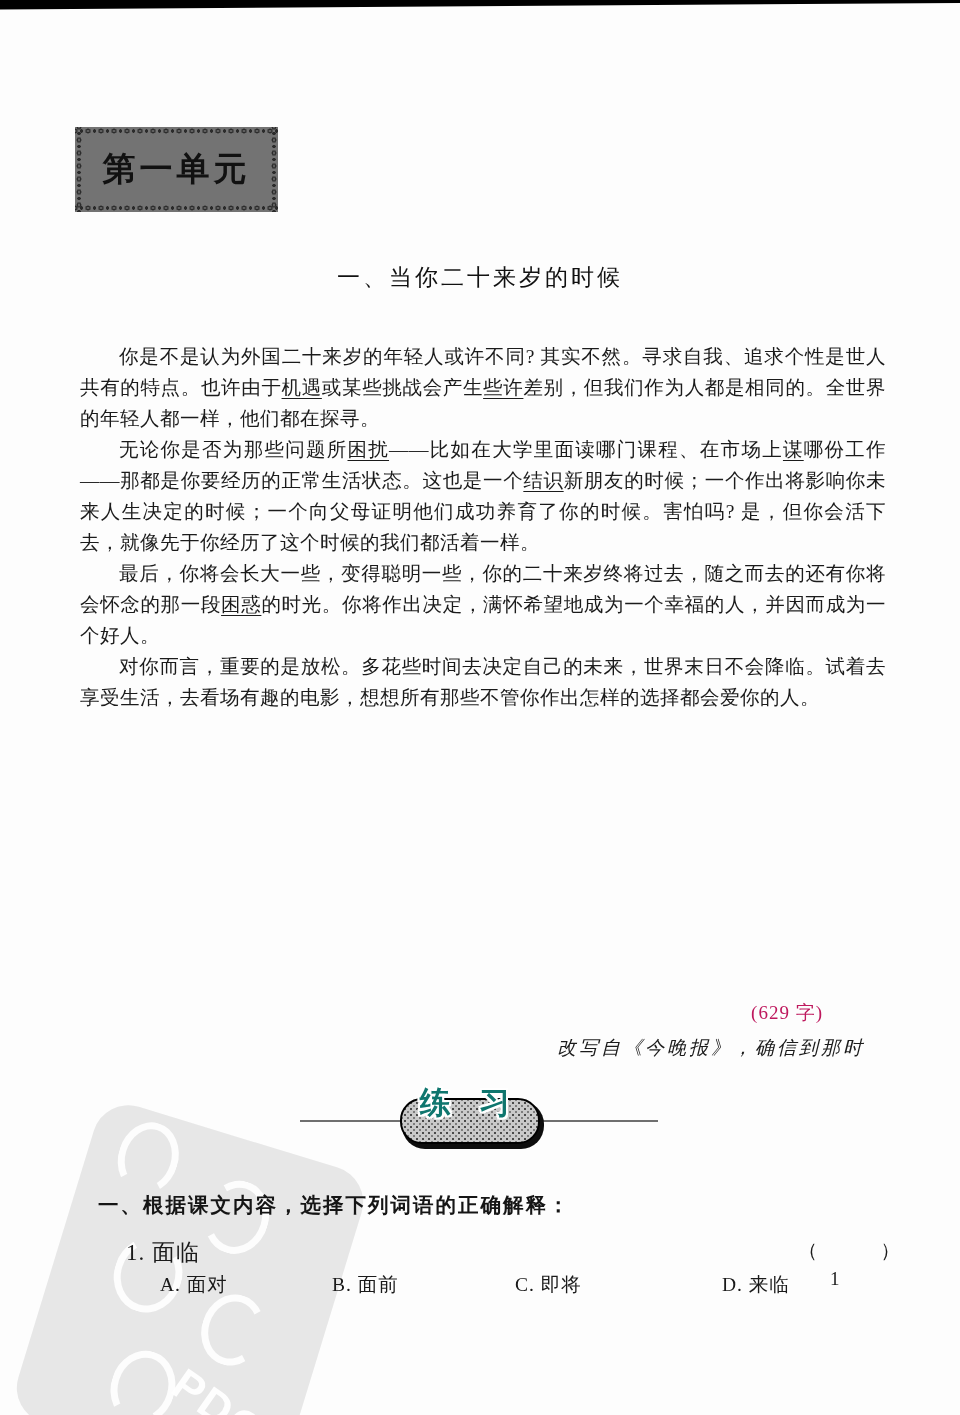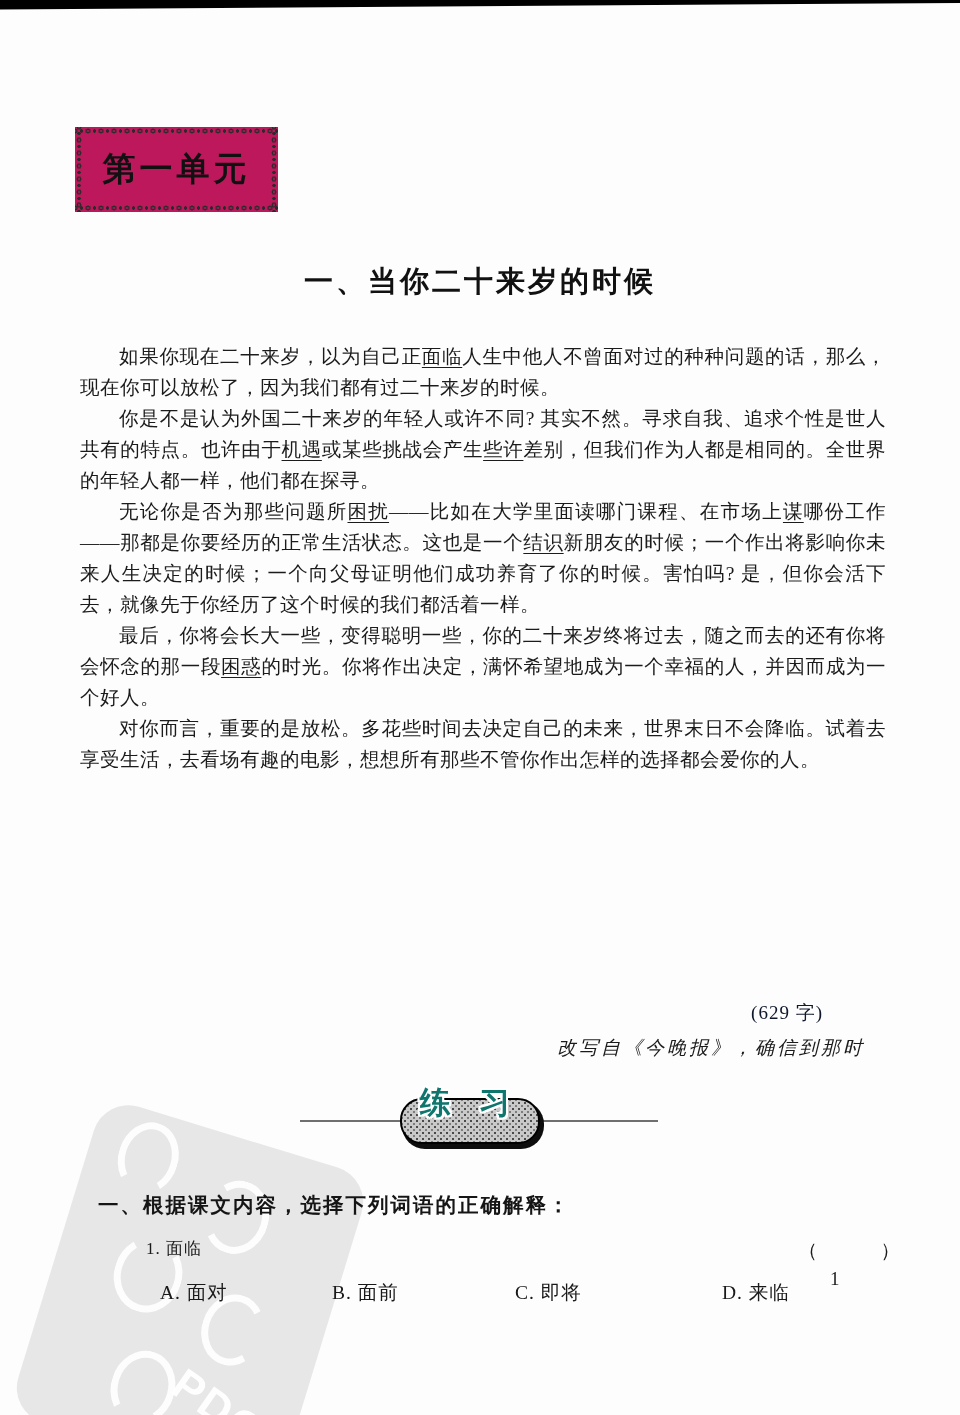--- a/index.html
+++ b/index.html
@@ -10,21 +10,21 @@
     color:#1a1a1a;
   }
   
   .scan-bar{
     position:absolute;top:0;left:0;width:100%;height:10px;background:#000;
     clip-path:polygon(0 0,100% 0,100% 30%,0 95%);
   }
   
   .unit-box{
     position:absolute;left:75px;top:127px;width:203px;height:85px;
-    background:#be185d;
+    background:#737373;
   }
   .chain-h,.chain-v{position:absolute;}
   .chain-h{
     left:0;width:100%;height:8px;
     background-image:
       radial-gradient(circle, #2b2b2b 1.6px, transparent 1.9px),
       radial-gradient(circle, transparent 1px, #2b2b2b 1.2px 2.4px, transparent 2.7px);
     background-size:13px 8px,13px 8px;
     background-position:0 0,6.5px 0;
     background-repeat:repeat-x;
@@ -46,33 +46,33 @@
     position:absolute;left:0;top:0;width:100%;height:100%;
     display:flex;align-items:center;justify-content:center;
     font-family:"Liberation Sans","DejaVu Sans",sans-serif;
     font-weight:bold;font-size:33px;letter-spacing:4px;color:#111;
   }
   
   .lesson-title{
     position:absolute;left:0;top:262px;width:100%;
     text-align:center;
     font-family:"Liberation Sans","DejaVu Sans",sans-serif;
-    font-weight:bold;font-size:29px;letter-spacing:3px;color:#111;
+    font-weight:normal;font-size:23px;letter-spacing:3px;color:#111;
   }
   
   .body-text{
     position:absolute;left:80px;top:341px;width:806px;
     font-size:19.5px;line-height:31px;text-align:justify;
     letter-spacing:0.5px;color:#1b1b1b;z-index:2;
   }
   .body-text p{margin:0;text-indent:2em;}
   .body-text .u{text-decoration:underline;text-underline-offset:4px;}
   .word-count{
     position:absolute;top:1000px;right:137px;
-    font-size:19px;letter-spacing:1px;color:#0f172a;z-index:2;
+    font-size:19px;letter-spacing:1px;color:#be185d;z-index:2;
   }
   .attribution{
     position:absolute;top:1035px;right:95px;
     font-size:19px;font-style:italic;letter-spacing:3px;color:#1b1b1b;z-index:2;
   }
   
   .badge-wrap{position:absolute;left:300px;top:1088px;width:358px;height:60px;z-index:2;}
   .badge-line{position:absolute;top:32px;height:2px;background:#6f6f6f;}
   .badge-line.left{left:0;width:103px;}
   .badge-line.right{left:236px;width:122px;}
@@ -94,24 +94,24 @@
     font-weight:bold;font-size:31px;letter-spacing:10px;color:#0f766e;
     text-shadow:2px 0 0 #fff,-2px 0 0 #fff,0 2px 0 #fff,0 -2px 0 #fff,
                 2px 2px 0 #fff,-2px -2px 0 #fff,2px -2px 0 #fff,-2px 2px 0 #fff;
   }
   
   .exercise{position:absolute;left:82px;top:1175px;width:804px;z-index:2;}
   .ex-header{
     font-weight:bold;font-size:20.5px;letter-spacing:2px;color:#151515;margin:16px;
   }
   .ex-question{position:relative;height:32px;margin-top:8px;}
-  .ex-qtext{position:absolute;left:64px;top:2px;font-size:17px;letter-spacing:1px;}
+  .ex-qtext{position:absolute;left:44px;top:2px;font-size:23px;letter-spacing:1px;}
   .ex-bracket{position:absolute;left:716px;top:2px;font-size:19.5px;letter-spacing:8px;}
   .ex-options{position:relative;height:32px;margin-top:4px;}
-  .ex-options .opt{position:absolute;top:8px;font-size:19.5px;letter-spacing:1px;}
+  .ex-options .opt{position:absolute;top:0;font-size:19.5px;letter-spacing:1px;}
   .ex-options .opt:nth-child(1){left:78px;}
   .ex-options .opt:nth-child(2){left:250px;}
   .ex-options .opt:nth-child(3){left:433px;}
   .ex-options .opt:nth-child(4){left:640px;}
   
   .page-number{
     position:absolute;left:830px;top:1268px;font-size:19px;color:#1b1b1b;z-index:2;
   }
   
   .watermark{
@@ -152,21 +152,20 @@
   <div class="chain-h top"></div>
   <div class="chain-h bottom"></div>
   <div class="chain-v left"></div>
   <div class="chain-v right"></div>
   <div class="unit-label">第一单元</div>
 </div>
 
 <div class="lesson-title">一、当你二十来岁的时候</div>
 
 <div class="body-text">
-    <p><span>如果你现在二十来岁，以为自己正</span><span class="u">面临</span><span>人生中他人不曾面对过的种种问题的话，那么，现在你可以放松了，因为我们都有过二十来岁的时候。</span></p>
     <p><span>你是不是认为外国二十来岁的年轻人或许不同? 其实不然。寻求自我、追求个性是世人共有的特点。也许由于</span><span class="u">机遇</span><span>或某些挑战会产生</span><span class="u">些许</span><span>差别，但我们作为人都是相同的。全世界的年轻人都一样，他们都在探寻。</span></p>
     <p><span>无论你是否为那些问题所</span><span class="u">困扰</span><span>——比如在大学里面读哪门课程、在市场上</span><span class="u">谋</span><span>哪份工作——那都是你要经历的正常生活状态。这也是一个</span><span class="u">结识</span><span>新朋友的时候；一个作出将影响你未来人生决定的时候；一个向父母证明他们成功养育了你的时候。害怕吗? 是，但你会活下去，就像先于你经历了这个时候的我们都活着一样。</span></p>
     <p><span>最后，你将会长大一些，变得聪明一些，你的二十来岁终将过去，随之而去的还有你将会怀念的那一段</span><span class="u">困惑</span><span>的时光。你将作出决定，满怀希望地成为一个幸福的人，并因而成为一个好人。</span></p>
     <p><span>对你而言，重要的是放松。多花些时间去决定自己的未来，世界末日不会降临。试着去享受生活，去看场有趣的电影，想想所有那些不管你作出怎样的选择都会爱你的人。</span></p>
   </div>
 
 <div class="word-count">(629 字)</div>
 <div class="attribution">改写自《今晚报》，确信到那时</div>
 
 <div class="badge-wrap">

